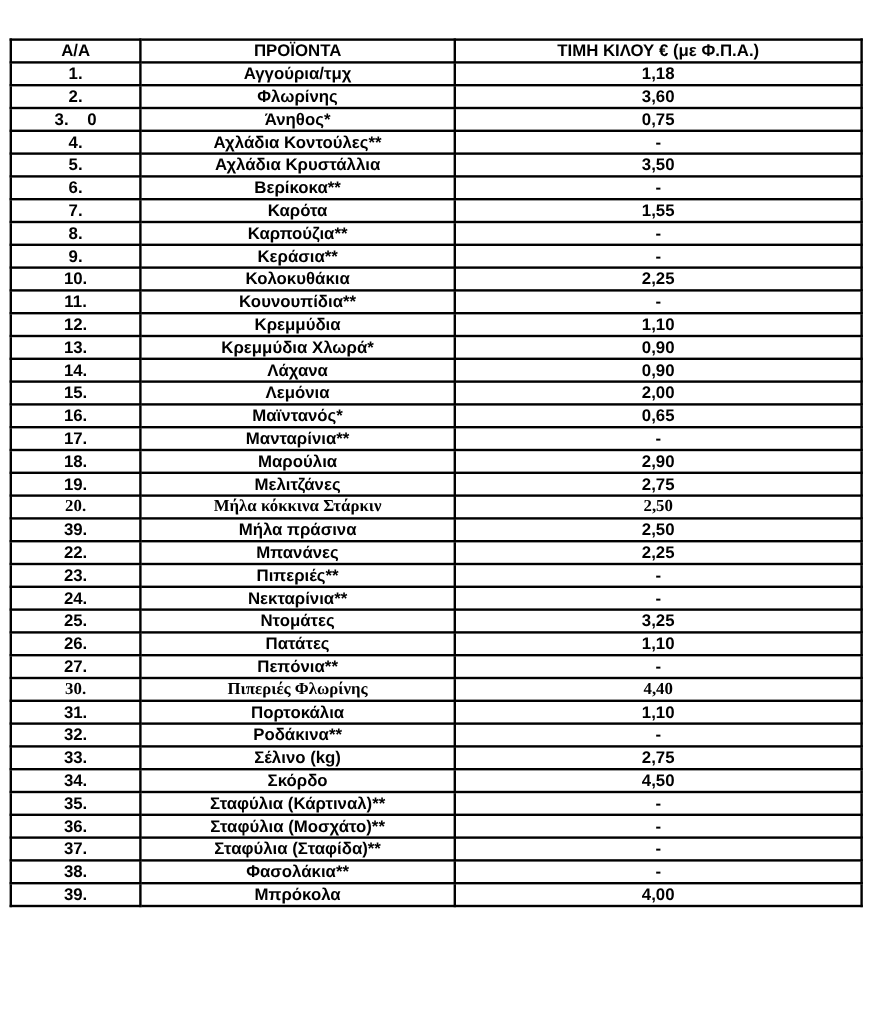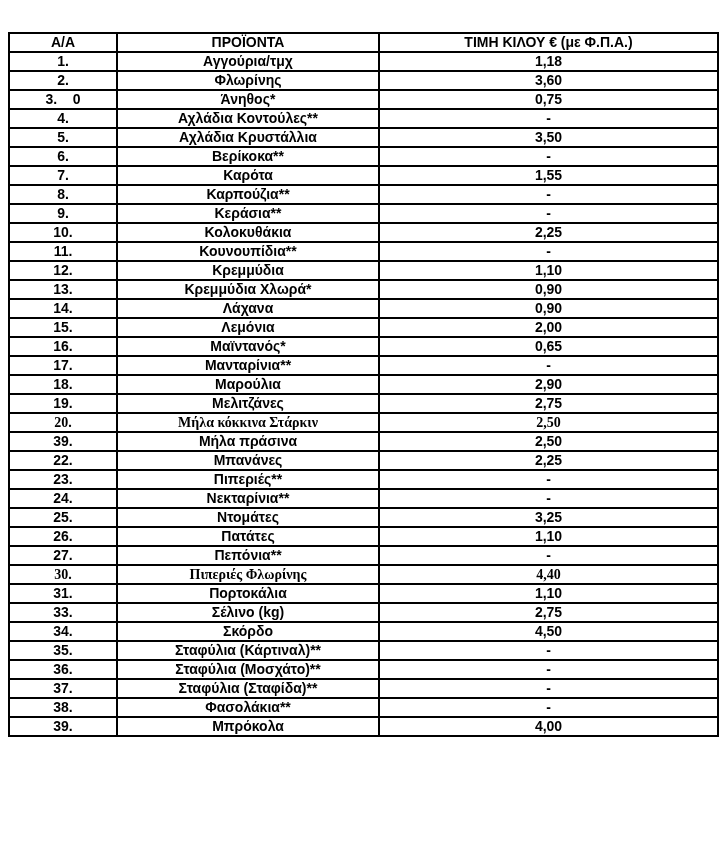--- a/index.html
+++ b/index.html
@@ -205,20 +205,25 @@
           <td>30.</td>
           <td>Πιπεριές Φλωρίνης</td>
           <td>4,40</td>
         </tr>
         <tr>
           <td>31.</td>
           <td>Πορτοκάλια</td>
           <td>1,10</td>
         </tr>
         <tr>
+          <td>32.</td>
+          <td>Ροδάκινα**</td>
+          <td>-</td>
+        </tr>
+        <tr>
           <td>33.</td>
           <td>Σέλινο (kg)</td>
           <td>2,75</td>
         </tr>
         <tr>
           <td>34.</td>
           <td>Σκόρδο</td>
           <td>4,50</td>
         </tr>
         <tr>

